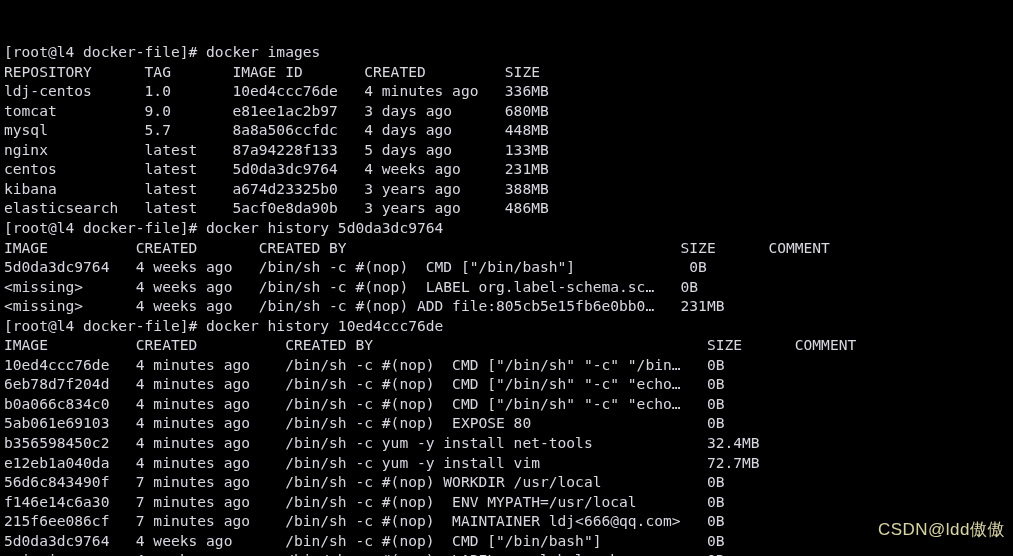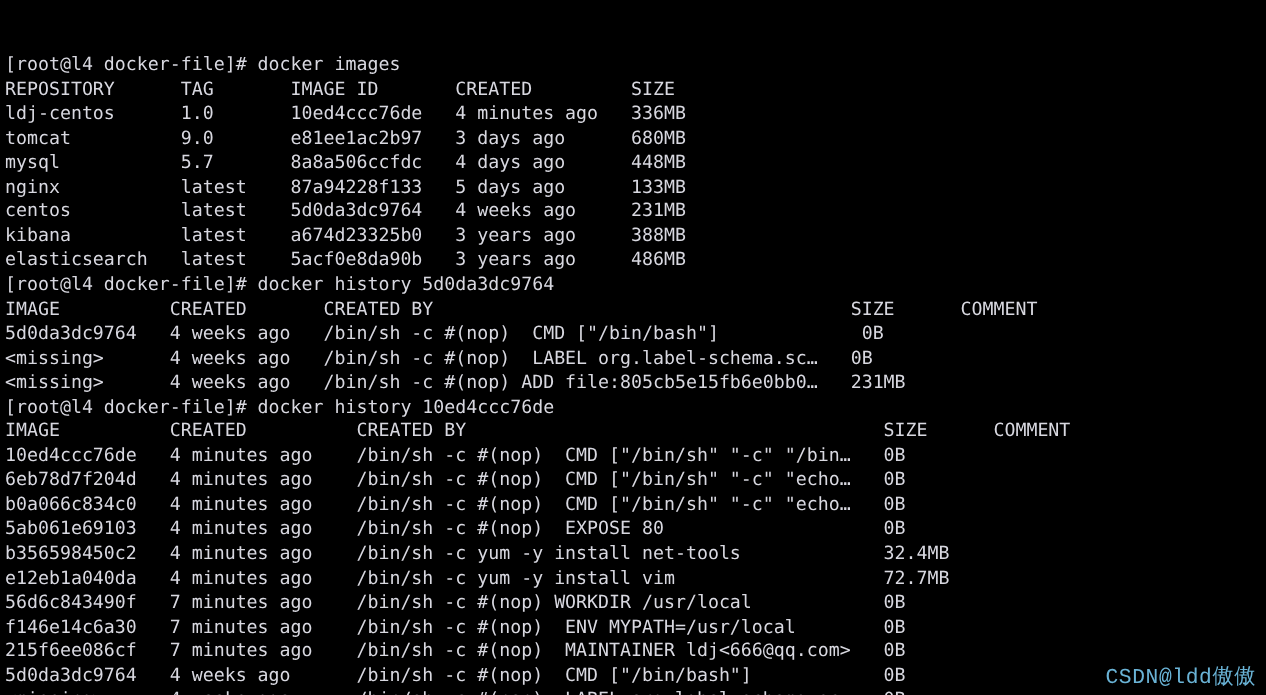--- a/index.html
+++ b/index.html
@@ -31,24 +31,24 @@
     letter-spacing: 0px;
   }
   .line {
     height: 19.55px;
     white-space: pre;
     font-family: "DejaVu Sans Mono", "Liberation Mono", monospace;
   }
   #watermark {
     position: absolute;
     right: 8px;
-    bottom: 4px;
-    font-family: Liberation Mono, monospace;
+    bottom: 15px;
+    font-family: Liberation Sans, sans-serif;
     font-size: 17px;
-    color: #7dd3fc;
+    color: #fef9c3;
     opacity: 0.85;
     letter-spacing: 0.5px;
     pointer-events: none;
     user-select: none;
   }
 </style>
 </head>
 <body>
 
 <div id="terminal" style="background: rgb(0, 0, 0); color: rgb(216, 216, 224);">

